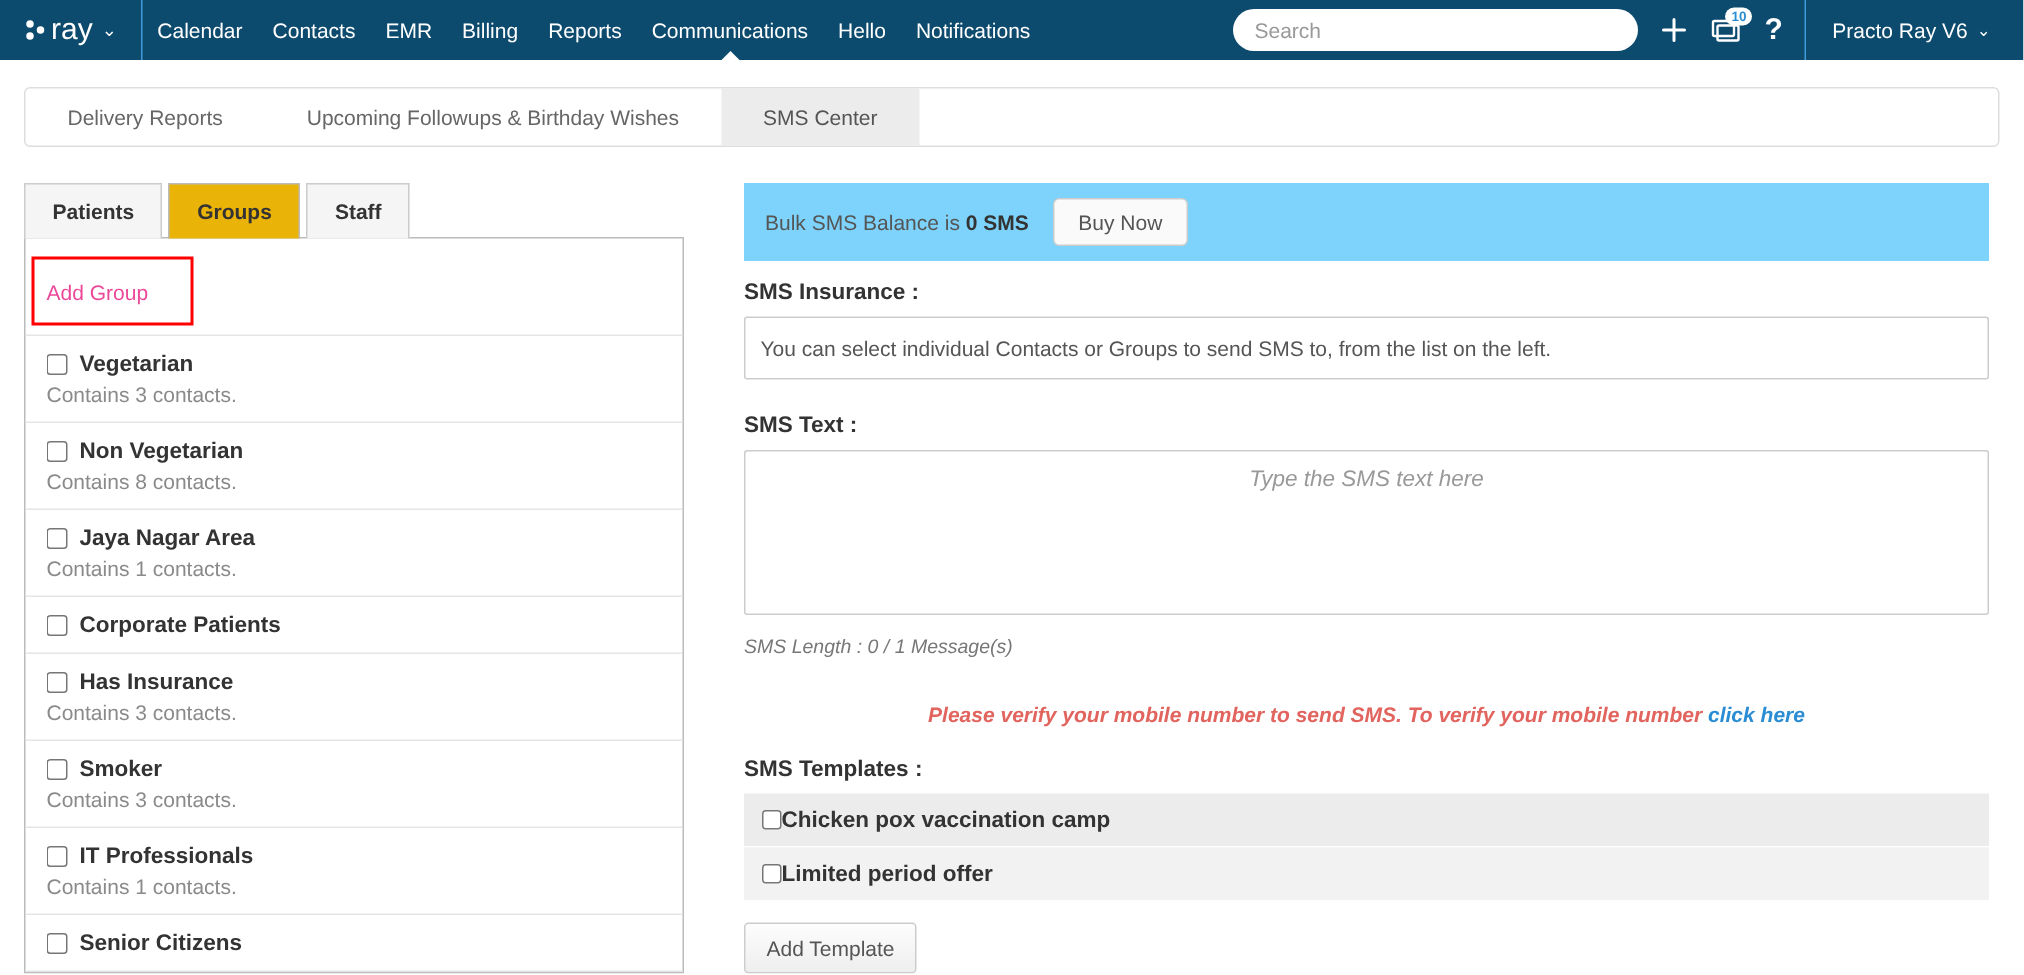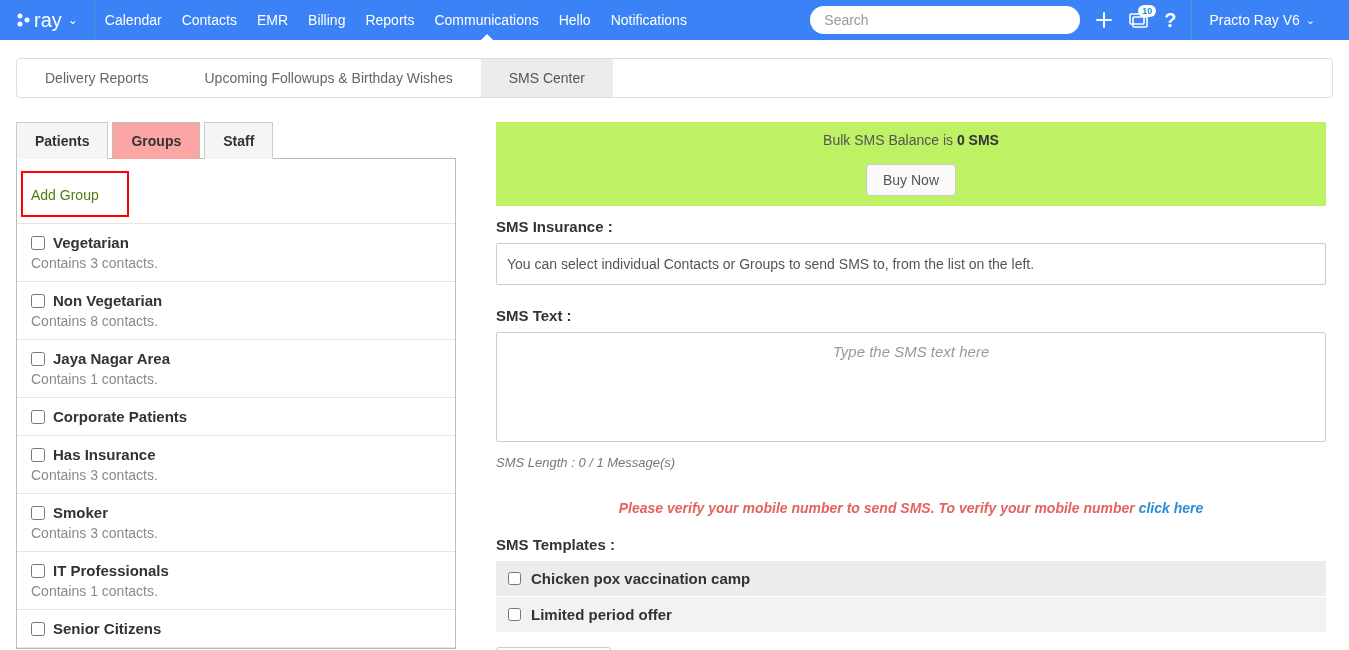--- a/index.html
+++ b/index.html
@@ -5,21 +5,21 @@
   * { box-sizing: border-box; margin: 0; padding: 0; }
   body {
     font-family: "Segoe UI", Arial, sans-serif;
     font-size: 14px;
     color: #333;
     background: #fff;
     width: 1349px;
   }
   
   .topnav {
-    background: #3b82f6;
+    background: #0c4a6e;
     height: 40px;
     display: flex;
     align-items: center;
     color: #fff;
   }
   .brand {
     display: flex;
     align-items: center;
     gap: 4px;
     padding: 0 16px;
@@ -54,21 +54,21 @@
     height: 0;
     border-left: 6px solid transparent;
     border-right: 6px solid transparent;
     border-bottom: 6px solid #fff;
   }
   .nav-right {
     margin-left: auto;
     display: flex;
     align-items: center;
     gap: 14px;
-    padding-right: 16px;
+    padding-right: 4px;
     height: 100%;
   }
   .search-box {
     background: #fff;
     border-radius: 18px;
     height: 28px;
     width: 270px;
     display: flex;
     align-items: center;
     padding: 0 14px;
@@ -162,37 +162,37 @@
     cursor: pointer;
     background: #fff;
     margin-right: 4px;
     position: relative;
   }
   .rtabs .rtab.inactive {
     background: #f5f5f5;
     border-color: #ccc;
   }
   .rtabs .rtab.active {
-    background: #fca5a5;
+    background: #eab308;
     z-index: 2;
   }
   .panel {
     border: 1px solid #bbb;
     padding: 0;
     margin-top: -1px;
   }
   .add-group-row {
     padding: 14px 10px 12px 8px;
     border: 2px solid #ff0000;
     margin: 12px 4px 6px 4px;
     width: 108px;
   }
   
   .add-group-row { position: relative; }
-  .add-group-row span { color: #4d7c0f; }
+  .add-group-row span { color: #ec4899; }
   .group-scroll {
     max-height: 430px;
     overflow-y: scroll;
     border-top: 1px solid #e5e5e5;
   }
   .group-item {
     padding: 10px 12px 10px 14px;
     border-bottom: 1px solid #e5e5e5;
   }
   .group-item .grow {
@@ -207,28 +207,27 @@
     width: 14px; height: 14px;
   }
   .group-item .gsub {
     font-size: 14px;
     color: #8a8a8a;
     margin-top: 4px;
     margin-left: 0;
   }
   
   .balance-bar {
-    background: #bef264;
+    background: #7dd3fc;
     padding: 10px 14px;
     display: flex;
     align-items: center;
     gap: 16px;
     font-size: 14px;
     color: #555;
-    flex-direction: column;
   }
   .balance-bar .bal b { color: #333; }
   .buy-btn {
     background: #fafafa;
     border: 1px solid #ccc;
     border-radius: 4px;
     padding: 7px 16px;
     color: #555;
     cursor: pointer;
     font-size: 14px;
@@ -279,21 +278,21 @@
     text-decoration: none;
     font-style: italic;
   }
   .template-list { }
   .template-item {
     background: #ececec;
     border-bottom: 1px solid #fff;
     padding: 9px 12px;
     display: flex;
     align-items: center;
-    gap: 10px;
+    gap: 0;
     font-size: 15px;
     font-weight: bold;
     color: #333;
   }
   .template-item:nth-child(2){ background:#f3f2f2; }
   .add-tmpl-btn {
     margin-top: 14px;
     background: linear-gradient(#fdfdfd,#eee);
     border: 1px solid #ccc;
     border-radius: 3px;

